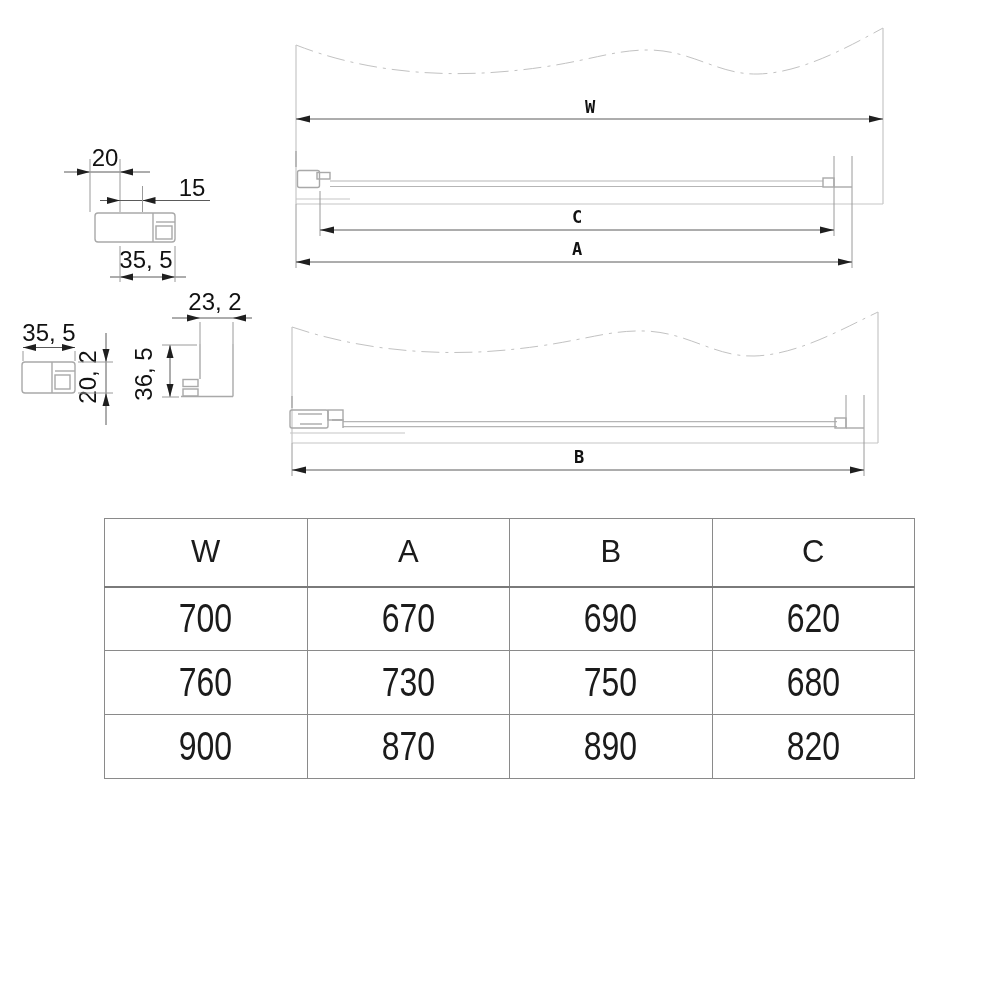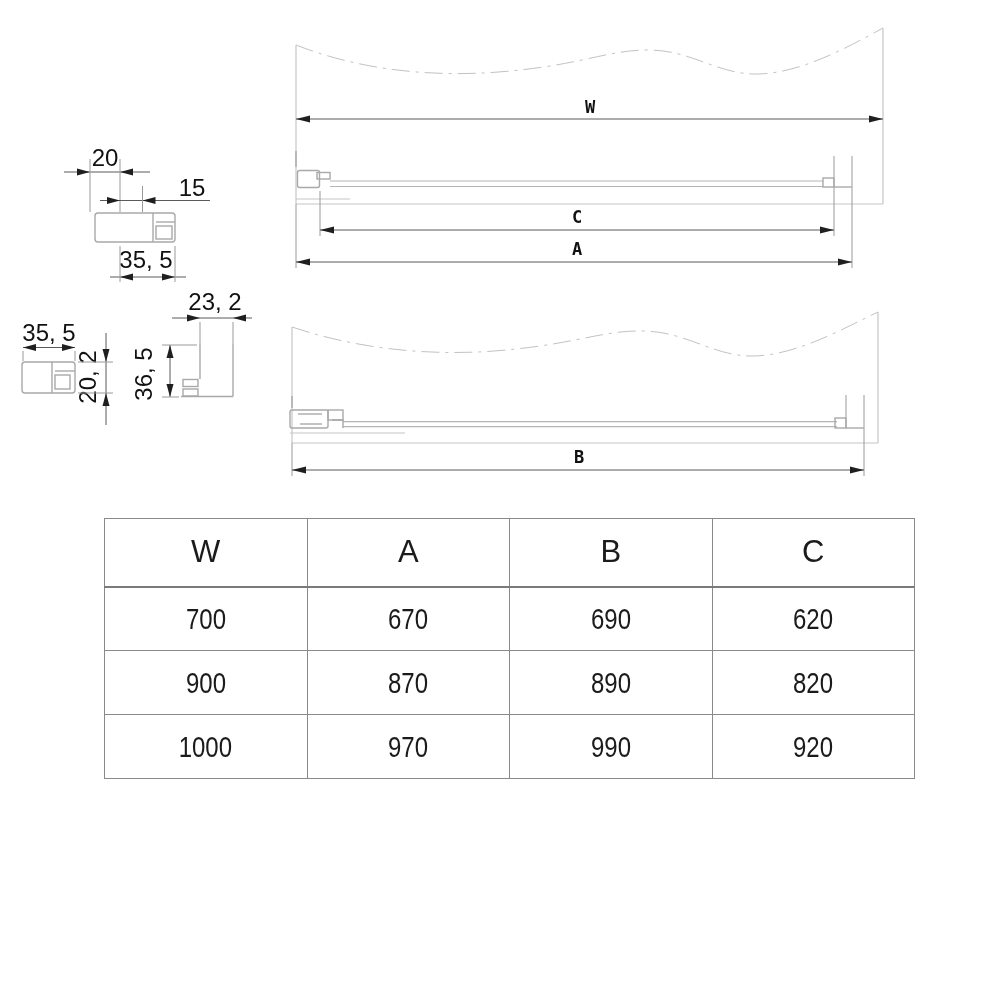--- a/index.html
+++ b/index.html
@@ -41,21 +41,21 @@
   table.size-table th, table.size-table td {
     border: 1px solid #8a8a8a;
     text-align: center;
     vertical-align: middle;
     color: #1b1b1b;
     font-weight: normal;
   }
   table.size-table thead tr { height: 68px; }
   table.size-table tbody tr { height: 64px; }
   table.size-table th { font-size: 31px; border-bottom: 2px solid #7a7a7a; }
-  table.size-table td { font-size: 30px; }
+  table.size-table td { font-size: 40px; }
   table.size-table .num {
     display: inline-block;
     transform: scaleX(0.8);
   }
 </style>
 </head>
 <body>
 
 <div class="sheet">
 
@@ -234,26 +234,26 @@
       </tr>
     </thead>
     <tbody>
       <tr>
         <td><span class="num">700</span></td>
         <td><span class="num">670</span></td>
         <td><span class="num">690</span></td>
         <td><span class="num">620</span></td>
       </tr>
       <tr>
+        <td><span class="num">760</span></td>
+        <td><span class="num">730</span></td>
+        <td><span class="num">750</span></td>
+        <td><span class="num">680</span></td>
+      </tr>
+      <tr>
         <td><span class="num">900</span></td>
         <td><span class="num">870</span></td>
         <td><span class="num">890</span></td>
         <td><span class="num">820</span></td>
       </tr>
-      <tr>
-        <td><span class="num">1000</span></td>
-        <td><span class="num">970</span></td>
-        <td><span class="num">990</span></td>
-        <td><span class="num">920</span></td>
-      </tr>
     </tbody>
   </table>
 </div>
 
 </body></html>

